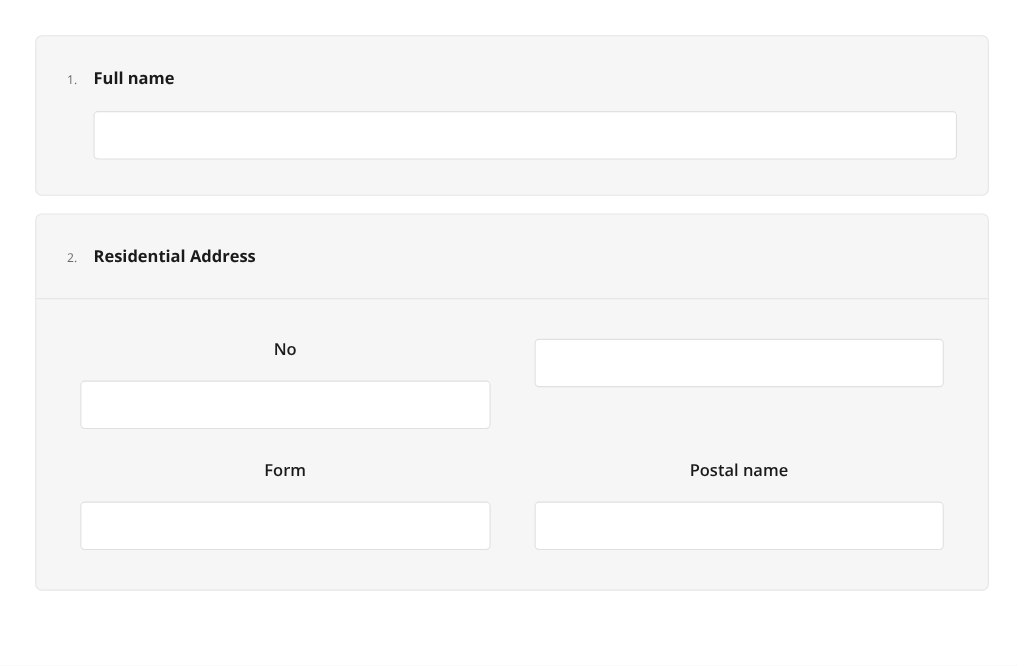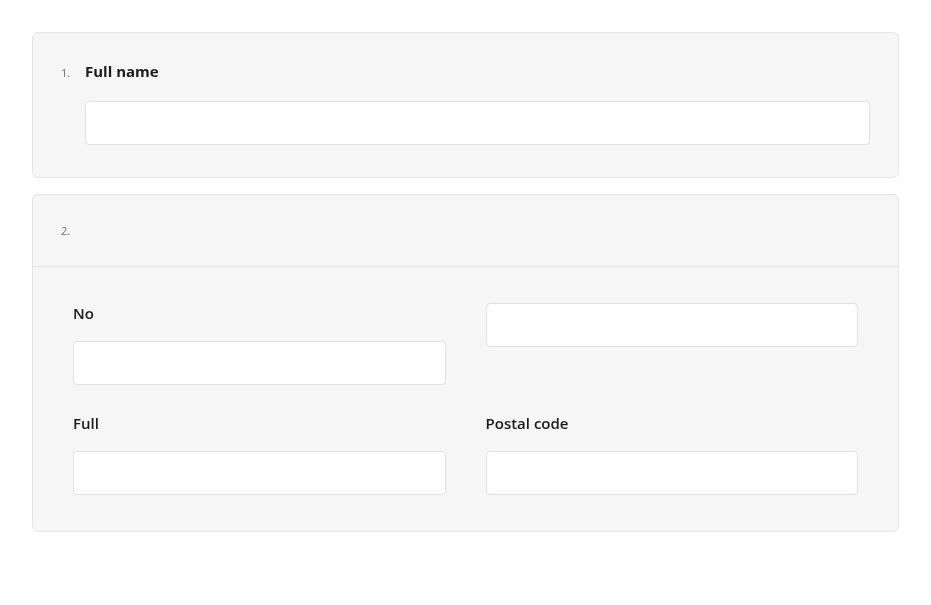--- a/index.html
+++ b/index.html
@@ -69,20 +69,21 @@
       padding: 36px 40px 36px 40px;
     }
     .address-grid {
       display: grid;
       grid-template-columns: 1fr 1fr;
       gap: 28px 40px;
     }
     .address-field {
       display: flex;
       flex-direction: column;
+      align-items: center;
     }
     .address-label {
       font-size: 15px;
       font-weight: 600;
       color: #1a1a1a;
       margin-bottom: 18px;
     }
   </style>
 </head>
 <body>
@@ -95,34 +96,35 @@
       <span class="question-label">Full name</span>
     </div>
     <div class="question-body">
       <input type="text" class="text-input" value="" style="">
     </div>
   </div>
 
   <div class="question-card">
     <div class="address-section-header">
       <span class="question-number">2.</span>
+      <span class="question-label">Residential Address</span>
     </div>
     <div class="address-body">
       <div class="address-grid">
         <div class="address-field">
           <span class="address-label">No</span>
           <input type="text" class="text-input" value="" style="">
         </div>
         <div class="address-field">
           <input type="text" class="text-input" value="" style="">
         </div>
         <div class="address-field">
-          <span class="address-label">Full</span>
+          <span class="address-label">Form</span>
           <input type="text" class="text-input" value="" style="">
         </div>
         <div class="address-field">
-          <span class="address-label">Postal code</span>
+          <span class="address-label">Postal name</span>
           <input type="text" class="text-input" value="" style="">
         </div>
       </div>
     </div>
   </div>
 </div>
 
 </body></html>

